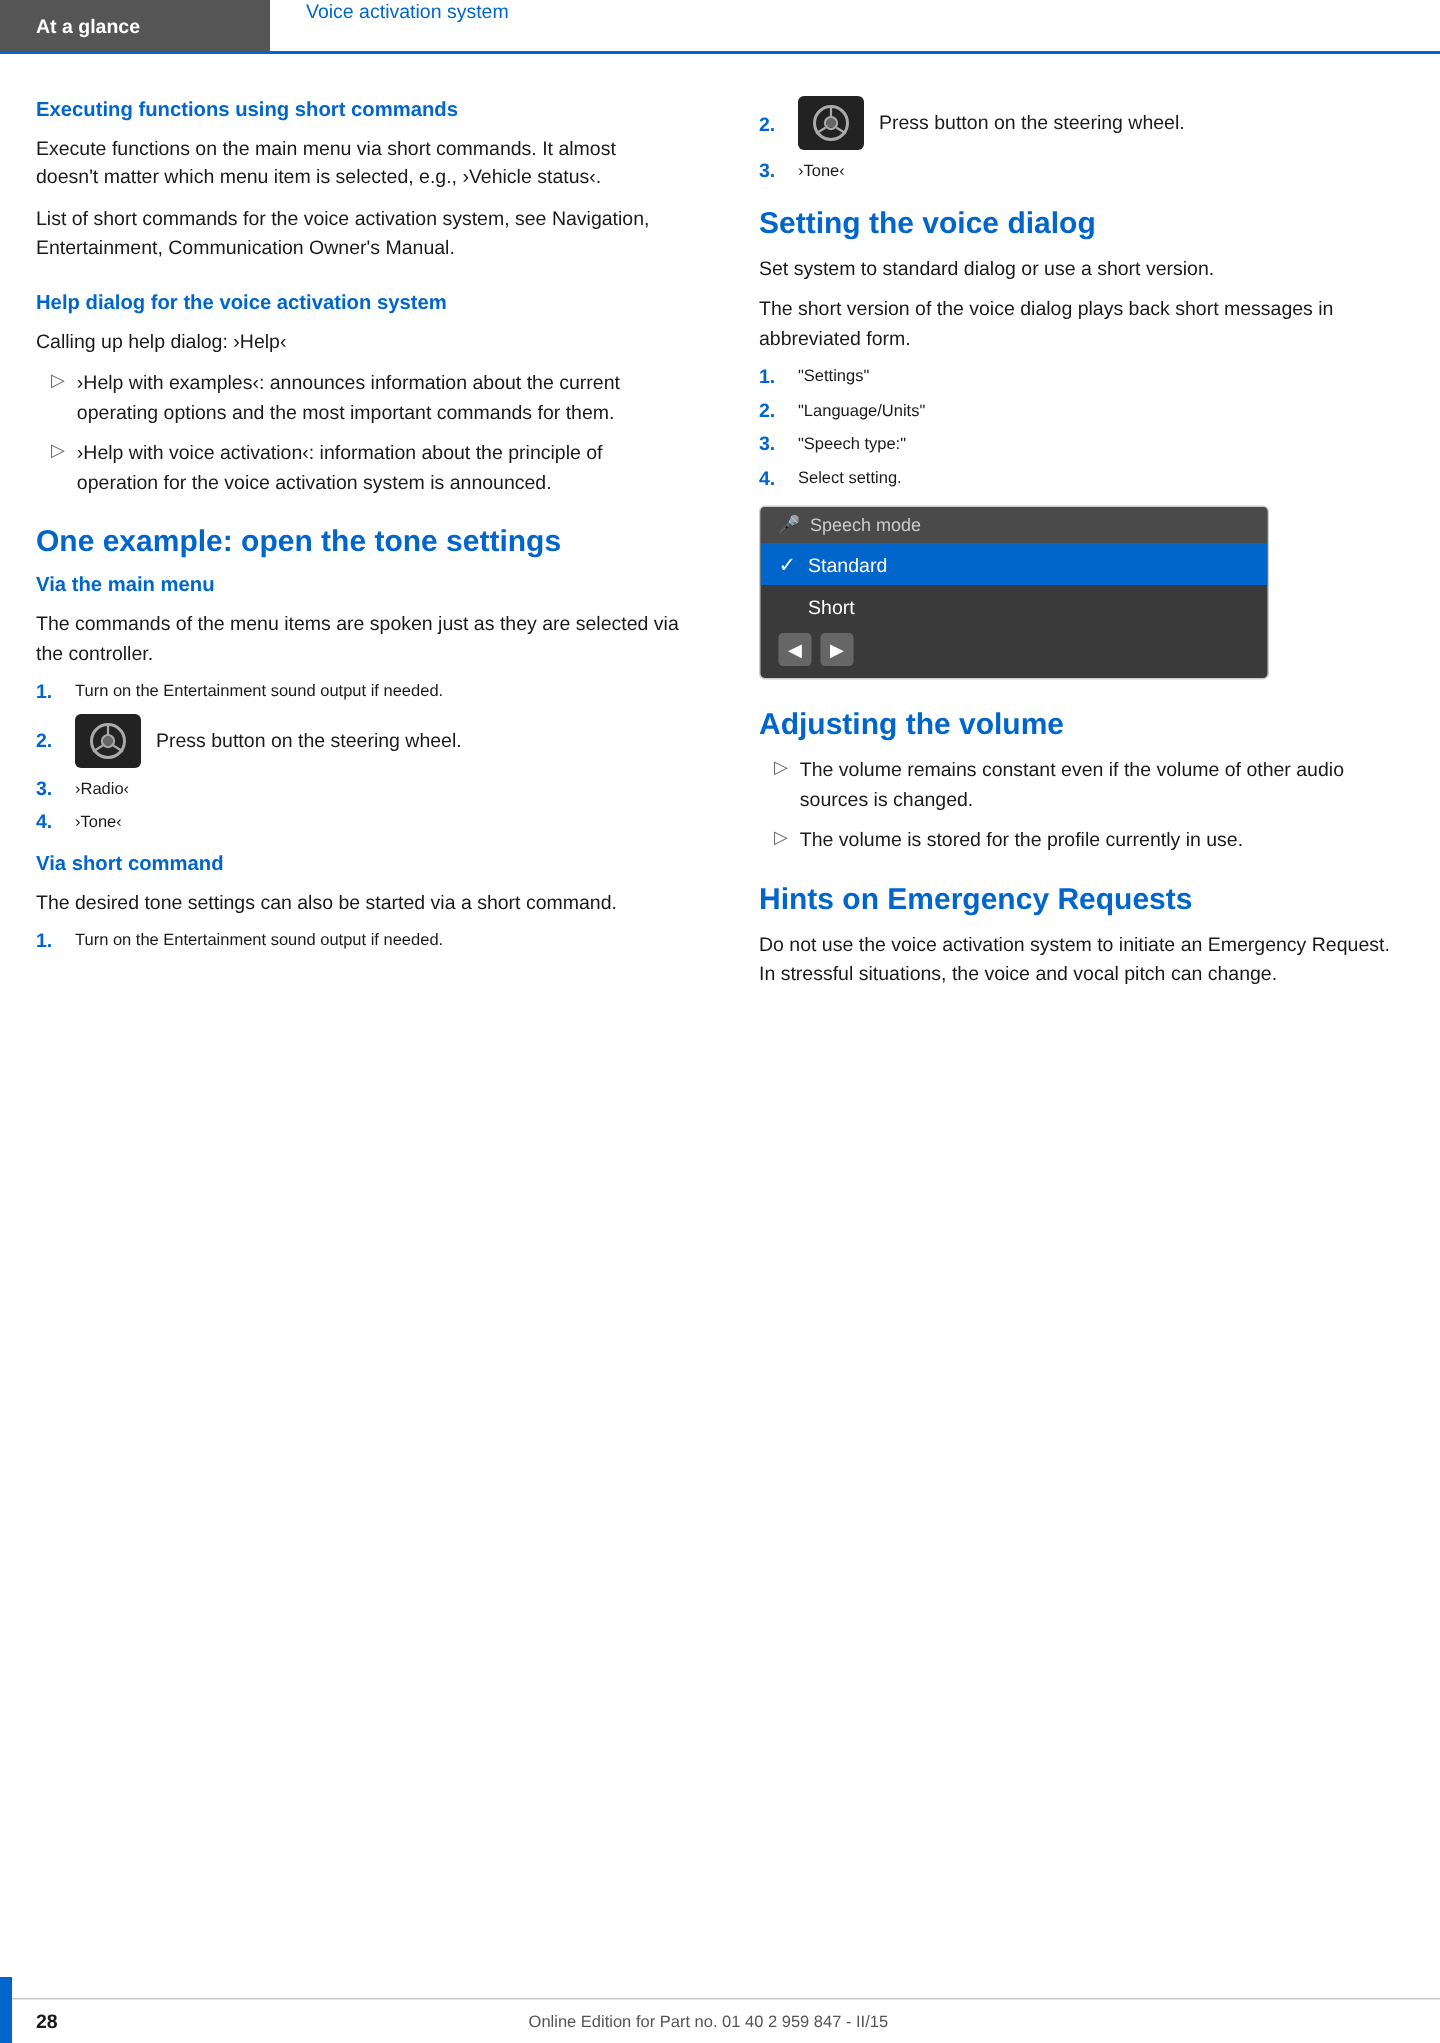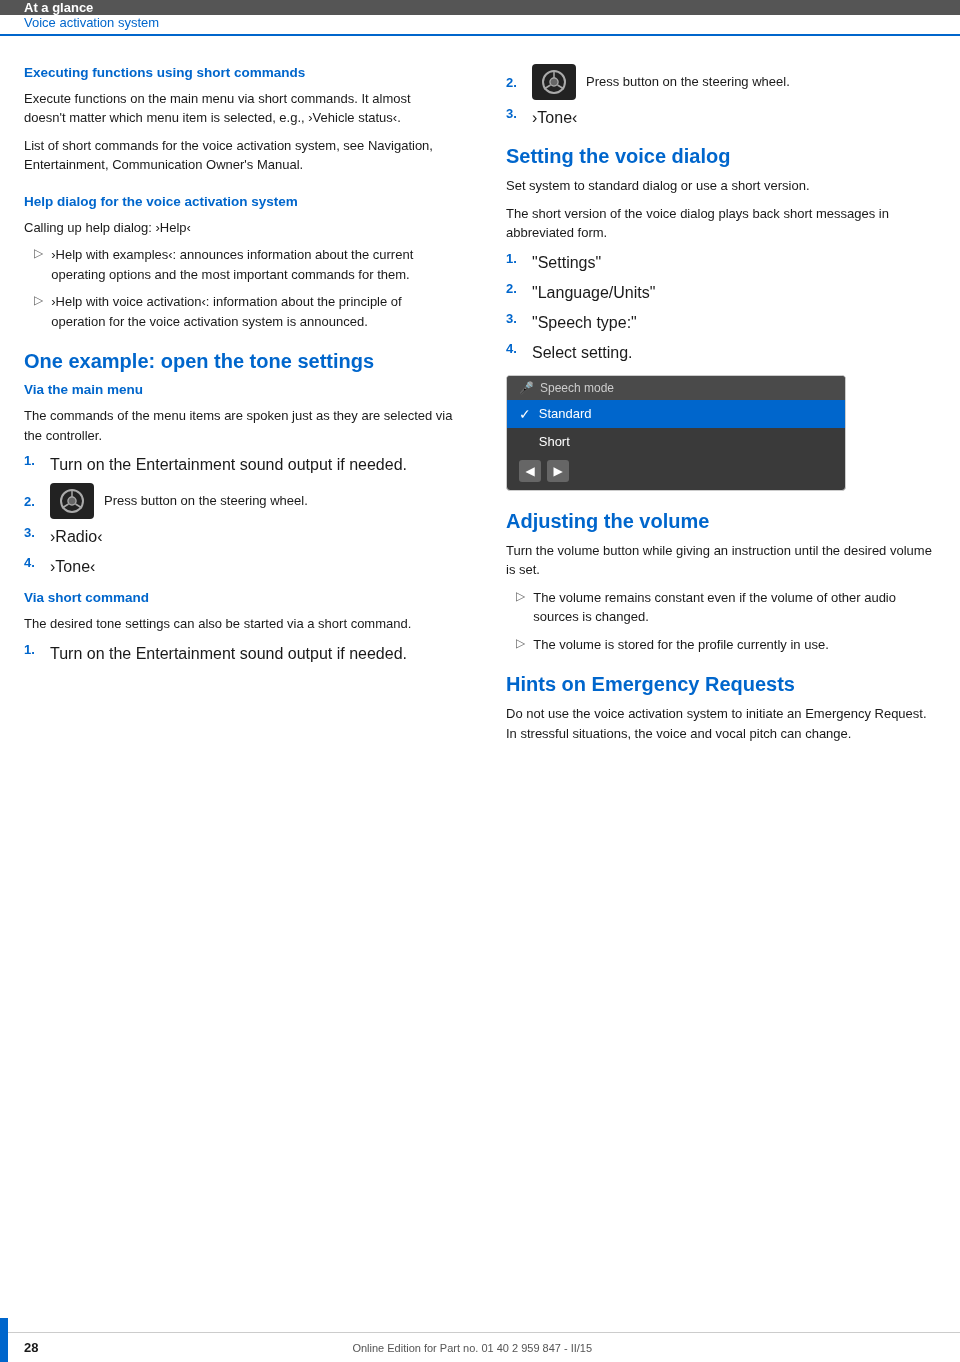--- a/index.html
+++ b/index.html
@@ -11,21 +11,20 @@
       width: 960px;
       min-height: 1362px;
       position: relative;
     }
 
     
     .header {
       display: flex;
       height: 36px;
       border-bottom: 2px solid #0066cc;
-      flex-direction: column;
     }
     .header-left {
       background: #555;
       color: #fff;
       display: flex;
       align-items: center;
       padding: 0 24px;
       font-size: 13px;
       font-weight: bold;
       min-width: 180px;
@@ -121,21 +120,21 @@
       align-items: flex-start;
     }
     .numbered-item .num {
       color: #0066cc;
       font-size: 13px;
       font-weight: bold;
       min-width: 16px;
       flex-shrink: 0;
     }
     .numbered-item .item-text {
-      font-size: 16px;
+      font-size: 11px;
       line-height: 1.5;
       color: #1a1a1a;
     }
 
     
     .steering-item {
       display: flex;
       gap: 10px;
       margin-bottom: 6px;
       align-items: center;
@@ -400,21 +399,20 @@
 
         <div class="speech-mode-nav" style="padding-top:4px;padding-bottom:8px;">
           <div class="nav-arrow">◀</div>
           <div class="nav-arrow">▶</div>
         </div>
       </div>
     </div>
 
     <div class="section-block">
       <div class="section-title-large">Adjusting the volume</div>
-      <p class="para">Turn the volume button while giving an instruction until the desired volume is set.</p>
       <div class="bullet-item">
         <span class="bullet-arrow">▷</span>
         <span class="bullet-text">The volume remains constant even if the volume of other audio sources is changed.</span>
       </div>
       <div class="bullet-item">
         <span class="bullet-arrow">▷</span>
         <span class="bullet-text">The volume is stored for the profile currently in use.</span>
       </div>
     </div>
 

